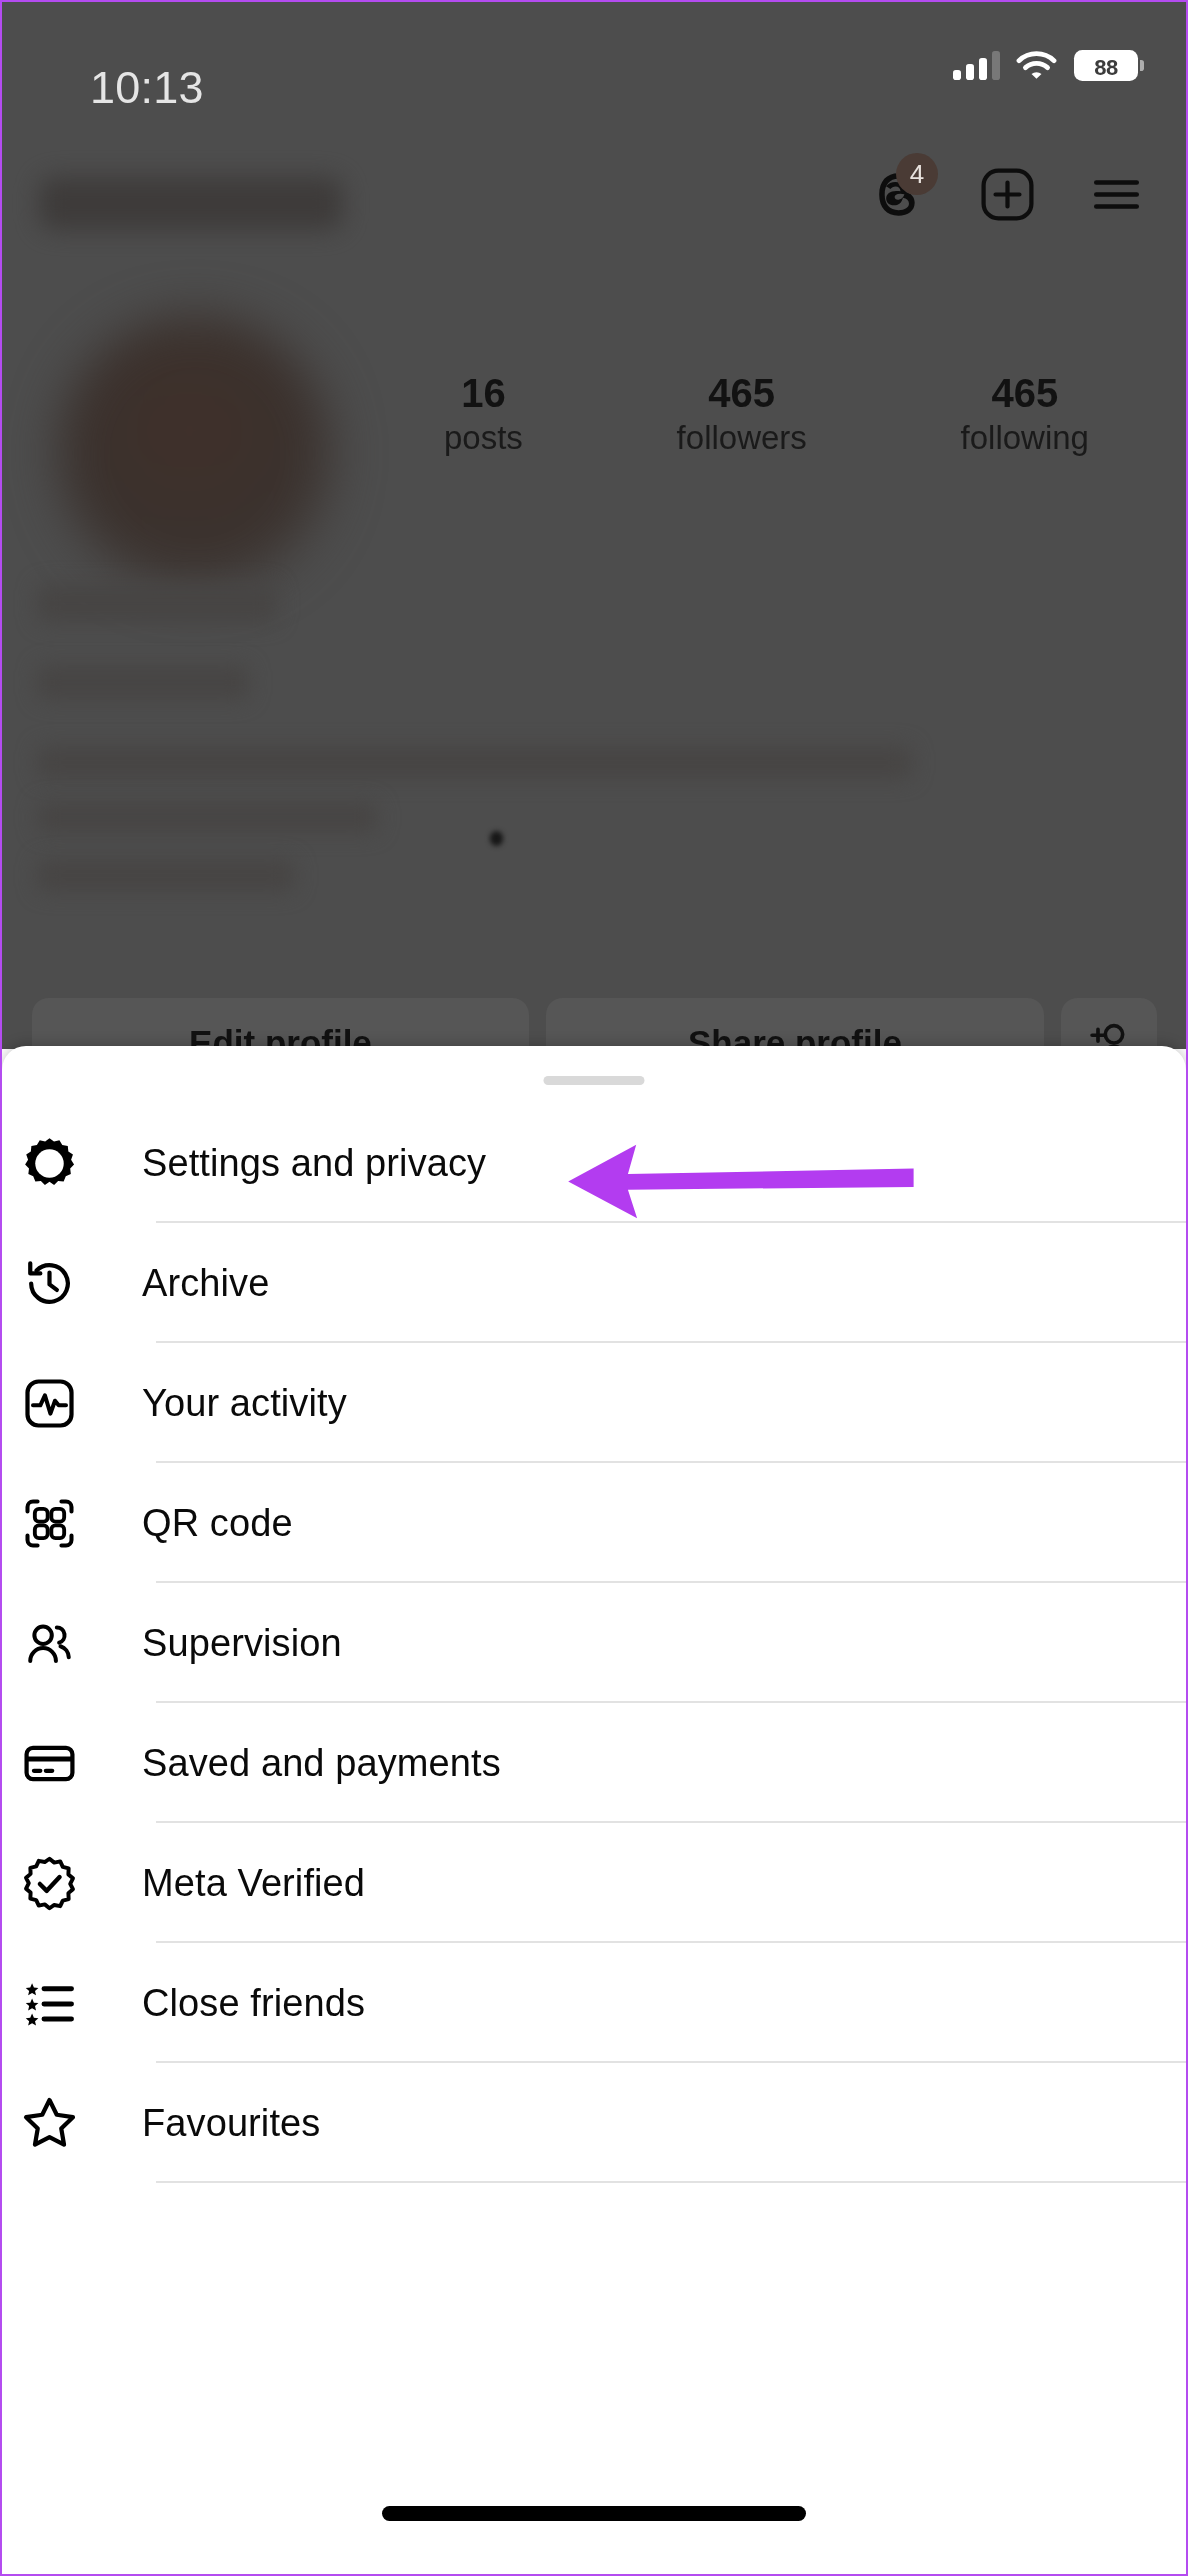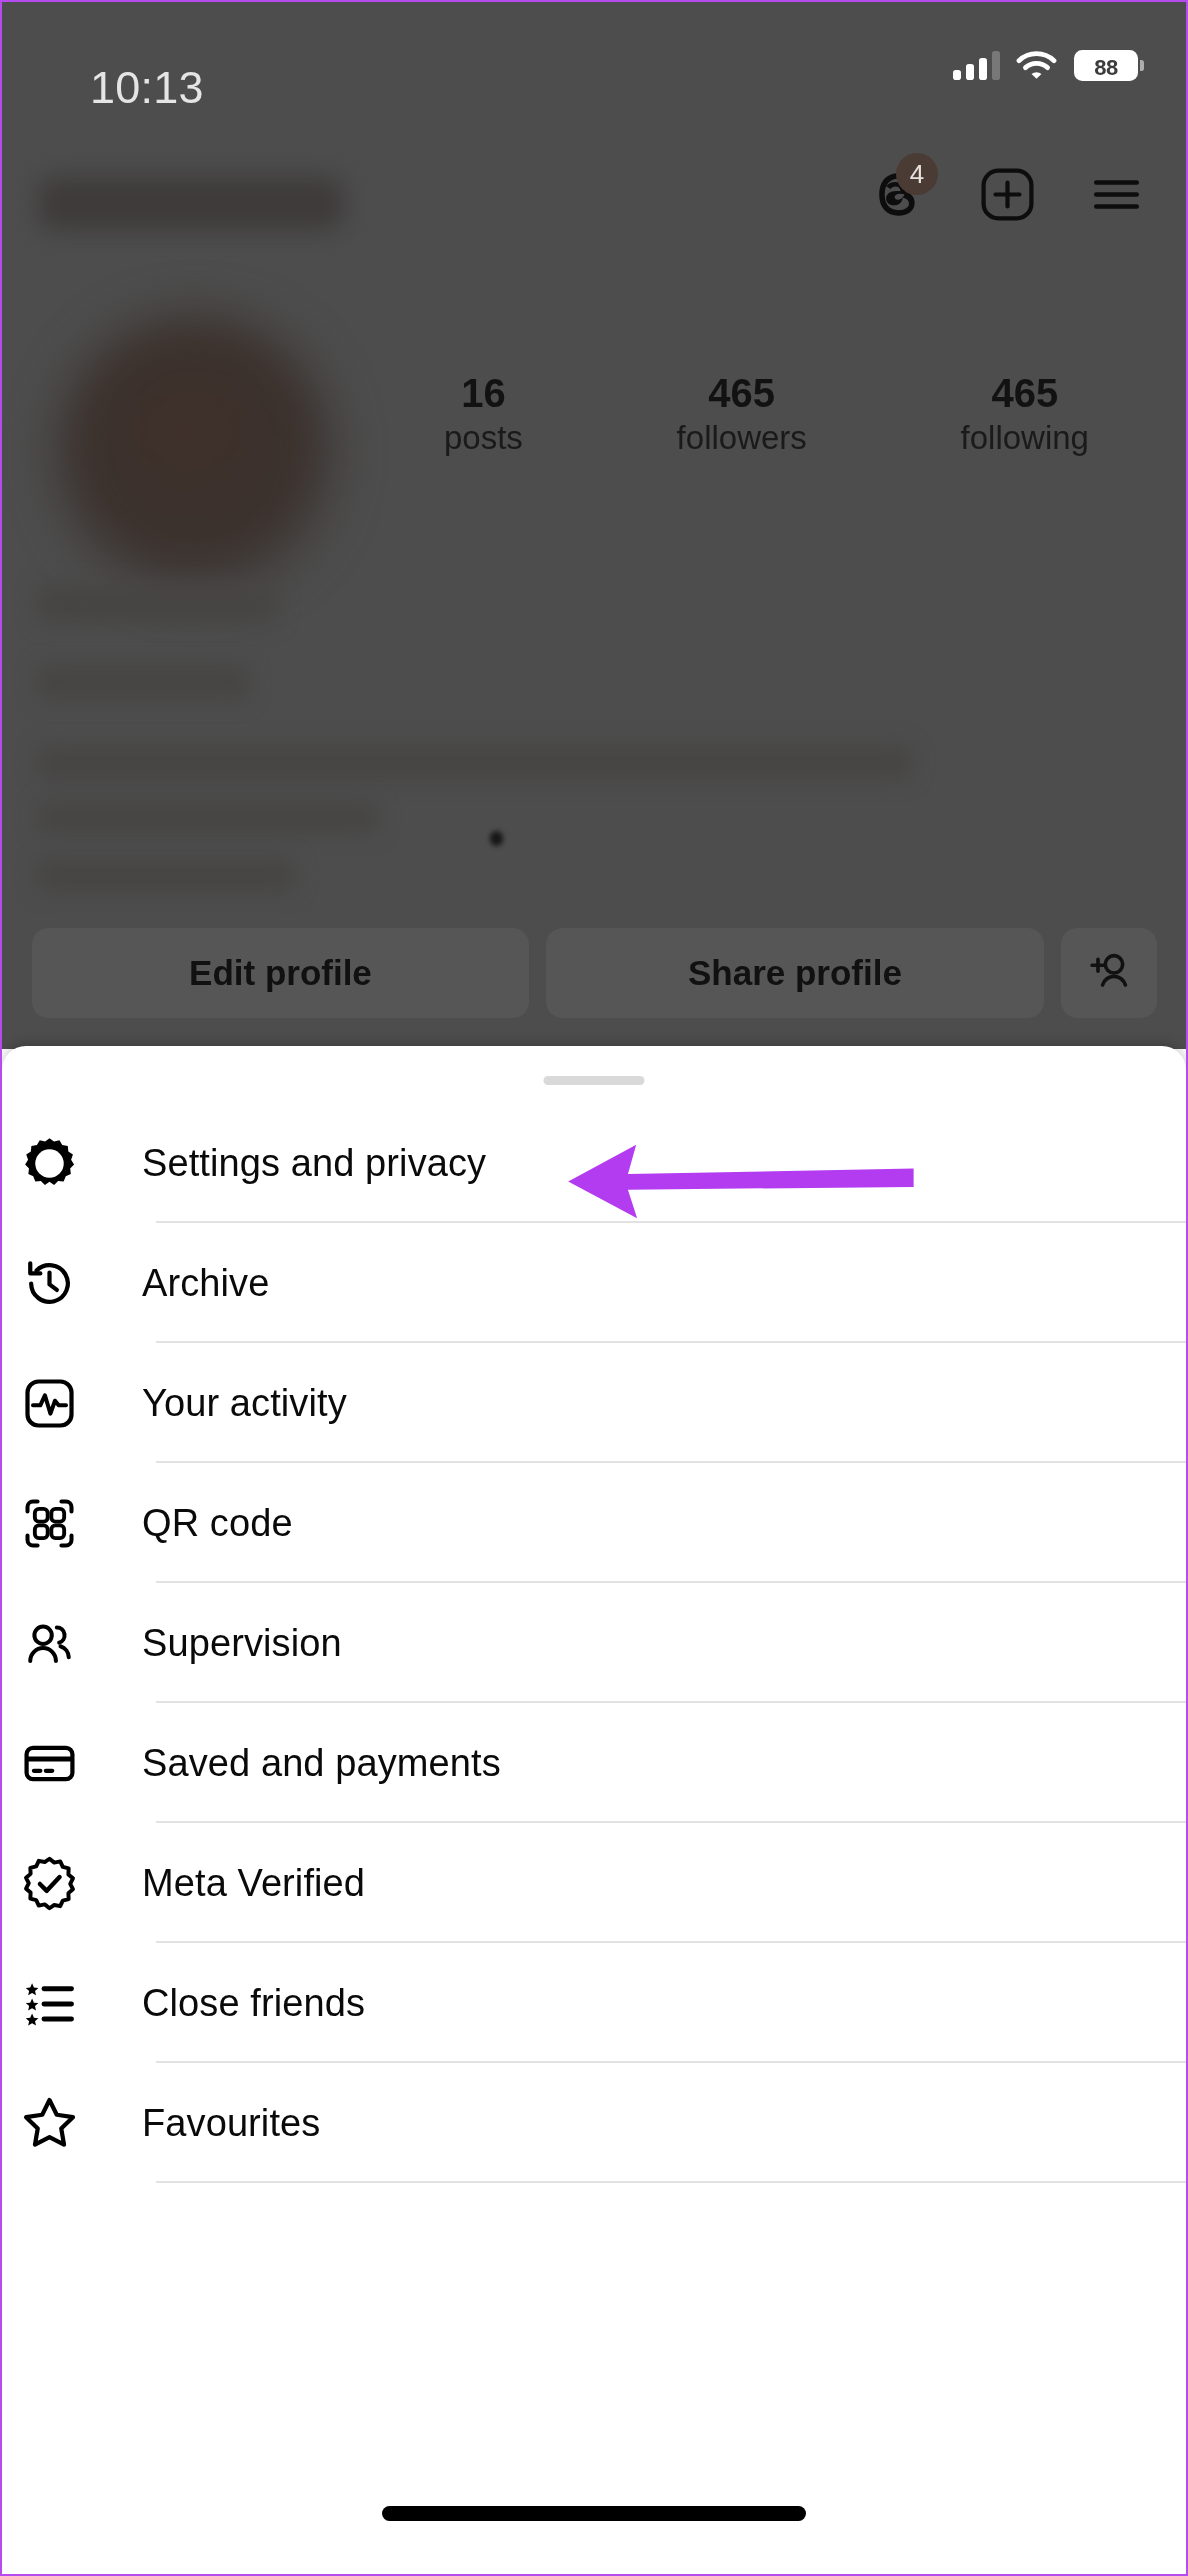--- a/index.html
+++ b/index.html
@@ -96,21 +96,21 @@
   .bio-blur { position:absolute; background:#474544; filter:blur(10px); border-radius:9.2px; }
   #bio-l1 { left:35px; top:582px;  width:240px; height:39px; }
   #bio-l2 { left:35px; top:663px;  width:212px; height:35px; }
   #bio-l3 { left:35px; top:744px;  width:875px; height:33px; }
   #bio-l4 { left:35px; top:800px;  width:341px; height:31px; }
   #bio-l5 { left:35px; top:857px;  width:258px; height:33px; }
   #bio-dot { left:488px; top:829px; width:13px; height:14.7px; background:#171717; filter:blur(2.8px); }
 
   
   #profile-actions {
-    position:absolute; left:29.5px; top:926px; right:29.5px;
+    position:absolute; left:29.5px; top:996px; right:29.5px;
     display:flex; gap:16.6px; height:90px;
   }
   .act-btn {
     flex:1; background:#565656; border-radius:16.6px;
     display:flex; align-items:center; justify-content:center;
     font-size:35px; font-weight:600; color:#111111;
   }
   .act-icon-btn {
     width:96px; background:#565656; border-radius:16.6px;
     display:flex; align-items:center; justify-content:center;

